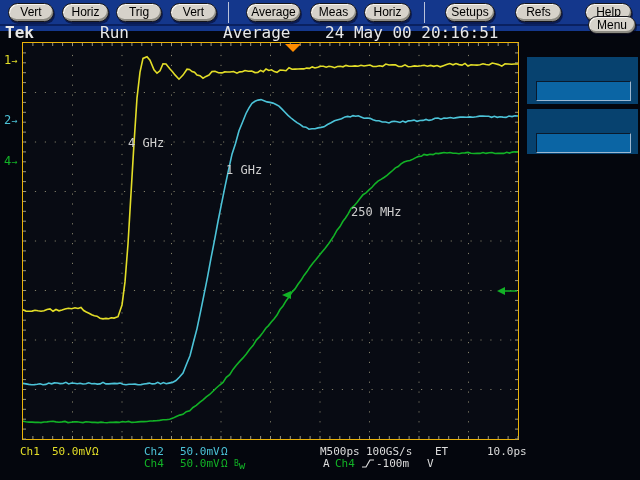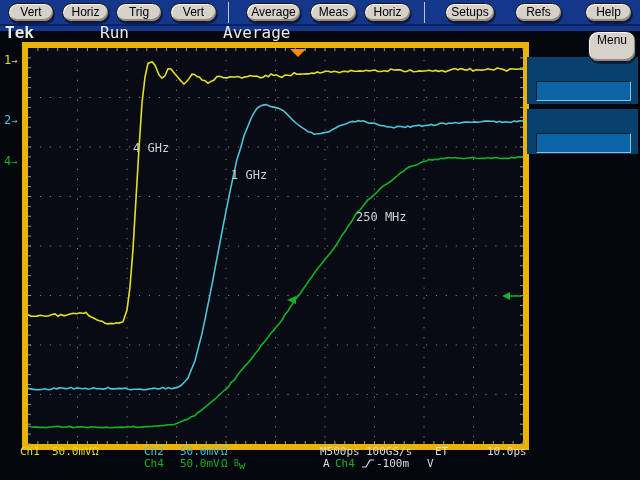--- a/index.html
+++ b/index.html
@@ -7,26 +7,26 @@
           font-family:"DejaVu Sans Mono",monospace;}
   
   .topbar{position:absolute;left:0;top:0;width:640px;height:31px;background:#14378c;}
   .topbar .rule{position:absolute;left:0;top:24px;width:640px;height:2px;background:#0a2160;}
   .tbtn{position:absolute;top:3px;height:19px;box-sizing:border-box;
         background:#d6d2ca;color:#000;border:1px solid #15151a;border-radius:10px;
         font-family:"Liberation Sans",sans-serif;font-size:12px;line-height:16px;text-align:center;
         box-shadow:inset 1px 1px 0 #f7f5f0, inset -1px -2px 0 #8d8b83, 1px 2px 0 rgba(0,0,25,.5);
         cursor:pointer;}
   .vsep{position:absolute;top:2px;width:1px;height:21px;background:#b9c2da;}
-  .menu-btn{top:31px;left:588px;width:48px;height:31px;z-index:5;}
+  .menu-btn{top:16px;left:588px;width:48px;height:18px;z-index:5;}
   .status{position:absolute;top:27px;color:#e8e8e8;font-size:16px;line-height:12px;}
   .brand{font-weight:bold;}
   
   .graticule{position:absolute;left:22px;top:42px;width:495px;height:396px;box-sizing:content-box;
-             background:#080b13;border:6px solid #eab308;}
+             background:#080b13;border:1px solid #eab308;}
   .graticule svg{position:absolute;left:0;top:0;overflow:visible;}
   .wave-label{position:absolute;color:#cfcfcf;font-size:12px;line-height:13px;}
   .lbl-4ghz{left:105px;top:94px;}
   .lbl-1ghz{left:203px;top:121px;}
   .lbl-250mhz{left:328px;top:163px;}
   .chm{position:absolute;left:4px;font-size:12px;line-height:13px;white-space:nowrap;}
   .chm .arr{font-size:10px;}
   .chm1{top:54px;color:#e3de28;}
   .chm2{top:114px;color:#4cc3d8;}
   .chm4{top:155px;color:#12b226;}
@@ -60,20 +60,21 @@
     <div class="tbtn" style="left:364px;width:47px">Horiz</div>
     <div class="vsep" style="left:424px"></div>
     <div class="tbtn" style="left:445px;width:50px">Setups</div>
     <div class="tbtn" style="left:515px;width:47px">Refs</div>
     <div class="tbtn" style="left:585px;width:47px">Help</div>
   </div>
 
   <span class="status brand" style="left:5px">Tek</span>
   <span class="status" style="left:100px">Run</span>
   <span class="status" style="left:223px">Average</span>
+  <span class="status" style="left:325px">24 May 00 20:16:51</span>
   <div class="tbtn menu-btn">Menu</div>
 
   <span class="chm chm1"><span>1</span><span class="arr">→</span></span>
   <span class="chm chm2"><span>2</span><span class="arr">→</span></span>
   <span class="chm chm4"><span>4</span><span class="arr">→</span></span>
 
   <div class="graticule">
     <svg id="scope-svg" width="495" height="396">
         <path d="M2.0 49.5h1.2M11.9 49.5h1.2M21.8 49.5h1.2M31.7 49.5h1.2M41.6 49.5h1.2M51.5 49.5h1.2M61.4 49.5h1.2M71.3 49.5h1.2M81.2 49.5h1.2M91.1 49.5h1.2M101.0 49.5h1.2M110.9 49.5h1.2M120.8 49.5h1.2M130.7 49.5h1.2M140.6 49.5h1.2M150.5 49.5h1.2M160.4 49.5h1.2M170.3 49.5h1.2M180.2 49.5h1.2M190.1 49.5h1.2M200.0 49.5h1.2M209.9 49.5h1.2M219.8 49.5h1.2M229.7 49.5h1.2M239.6 49.5h1.2M249.5 49.5h1.2M259.4 49.5h1.2M269.3 49.5h1.2M279.2 49.5h1.2M289.1 49.5h1.2M299.0 49.5h1.2M308.9 49.5h1.2M318.8 49.5h1.2M328.7 49.5h1.2M338.6 49.5h1.2M348.5 49.5h1.2M358.4 49.5h1.2M368.3 49.5h1.2M378.2 49.5h1.2M388.1 49.5h1.2M398.0 49.5h1.2M407.9 49.5h1.2M417.8 49.5h1.2M427.7 49.5h1.2M437.6 49.5h1.2M447.5 49.5h1.2M457.4 49.5h1.2M467.3 49.5h1.2M477.2 49.5h1.2M487.1 49.5h1.2M2.0 99.0h1.2M11.9 99.0h1.2M21.8 99.0h1.2M31.7 99.0h1.2M41.6 99.0h1.2M51.5 99.0h1.2M61.4 99.0h1.2M71.3 99.0h1.2M81.2 99.0h1.2M91.1 99.0h1.2M101.0 99.0h1.2M110.9 99.0h1.2M120.8 99.0h1.2M130.7 99.0h1.2M140.6 99.0h1.2M150.5 99.0h1.2M160.4 99.0h1.2M170.3 99.0h1.2M180.2 99.0h1.2M190.1 99.0h1.2M200.0 99.0h1.2M209.9 99.0h1.2M219.8 99.0h1.2M229.7 99.0h1.2M239.6 99.0h1.2M249.5 99.0h1.2M259.4 99.0h1.2M269.3 99.0h1.2M279.2 99.0h1.2M289.1 99.0h1.2M299.0 99.0h1.2M308.9 99.0h1.2M318.8 99.0h1.2M328.7 99.0h1.2M338.6 99.0h1.2M348.5 99.0h1.2M358.4 99.0h1.2M368.3 99.0h1.2M378.2 99.0h1.2M388.1 99.0h1.2M398.0 99.0h1.2M407.9 99.0h1.2M417.8 99.0h1.2M427.7 99.0h1.2M437.6 99.0h1.2M447.5 99.0h1.2M457.4 99.0h1.2M467.3 99.0h1.2M477.2 99.0h1.2M487.1 99.0h1.2M2.0 148.5h1.2M11.9 148.5h1.2M21.8 148.5h1.2M31.7 148.5h1.2M41.6 148.5h1.2M51.5 148.5h1.2M61.4 148.5h1.2M71.3 148.5h1.2M81.2 148.5h1.2M91.1 148.5h1.2M101.0 148.5h1.2M110.9 148.5h1.2M120.8 148.5h1.2M130.7 148.5h1.2M140.6 148.5h1.2M150.5 148.5h1.2M160.4 148.5h1.2M170.3 148.5h1.2M180.2 148.5h1.2M190.1 148.5h1.2M200.0 148.5h1.2M209.9 148.5h1.2M219.8 148.5h1.2M229.7 148.5h1.2M239.6 148.5h1.2M249.5 148.5h1.2M259.4 148.5h1.2M269.3 148.5h1.2M279.2 148.5h1.2M289.1 148.5h1.2M299.0 148.5h1.2M308.9 148.5h1.2M318.8 148.5h1.2M328.7 148.5h1.2M338.6 148.5h1.2M348.5 148.5h1.2M358.4 148.5h1.2M368.3 148.5h1.2M378.2 148.5h1.2M388.1 148.5h1.2M398.0 148.5h1.2M407.9 148.5h1.2M417.8 148.5h1.2M427.7 148.5h1.2M437.6 148.5h1.2M447.5 148.5h1.2M457.4 148.5h1.2M467.3 148.5h1.2M477.2 148.5h1.2M487.1 148.5h1.2M2.0 198.0h1.2M11.9 198.0h1.2M21.8 198.0h1.2M31.7 198.0h1.2M41.6 198.0h1.2M51.5 198.0h1.2M61.4 198.0h1.2M71.3 198.0h1.2M81.2 198.0h1.2M91.1 198.0h1.2M101.0 198.0h1.2M110.9 198.0h1.2M120.8 198.0h1.2M130.7 198.0h1.2M140.6 198.0h1.2M150.5 198.0h1.2M160.4 198.0h1.2M170.3 198.0h1.2M180.2 198.0h1.2M190.1 198.0h1.2M200.0 198.0h1.2M209.9 198.0h1.2M219.8 198.0h1.2M229.7 198.0h1.2M239.6 198.0h1.2M249.5 198.0h1.2M259.4 198.0h1.2M269.3 198.0h1.2M279.2 198.0h1.2M289.1 198.0h1.2M299.0 198.0h1.2M308.9 198.0h1.2M318.8 198.0h1.2M328.7 198.0h1.2M338.6 198.0h1.2M348.5 198.0h1.2M358.4 198.0h1.2M368.3 198.0h1.2M378.2 198.0h1.2M388.1 198.0h1.2M398.0 198.0h1.2M407.9 198.0h1.2M417.8 198.0h1.2M427.7 198.0h1.2M437.6 198.0h1.2M447.5 198.0h1.2M457.4 198.0h1.2M467.3 198.0h1.2M477.2 198.0h1.2M487.1 198.0h1.2M2.0 247.5h1.2M11.9 247.5h1.2M21.8 247.5h1.2M31.7 247.5h1.2M41.6 247.5h1.2M51.5 247.5h1.2M61.4 247.5h1.2M71.3 247.5h1.2M81.2 247.5h1.2M91.1 247.5h1.2M101.0 247.5h1.2M110.9 247.5h1.2M120.8 247.5h1.2M130.7 247.5h1.2M140.6 247.5h1.2M150.5 247.5h1.2M160.4 247.5h1.2M170.3 247.5h1.2M180.2 247.5h1.2M190.1 247.5h1.2M200.0 247.5h1.2M209.9 247.5h1.2M219.8 247.5h1.2M229.7 247.5h1.2M239.6 247.5h1.2M249.5 247.5h1.2M259.4 247.5h1.2M269.3 247.5h1.2M279.2 247.5h1.2M289.1 247.5h1.2M299.0 247.5h1.2M308.9 247.5h1.2M318.8 247.5h1.2M328.7 247.5h1.2M338.6 247.5h1.2M348.5 247.5h1.2M358.4 247.5h1.2M368.3 247.5h1.2M378.2 247.5h1.2M388.1 247.5h1.2M398.0 247.5h1.2M407.9 247.5h1.2M417.8 247.5h1.2M427.7 247.5h1.2M437.6 247.5h1.2M447.5 247.5h1.2M457.4 247.5h1.2M467.3 247.5h1.2M477.2 247.5h1.2M487.1 247.5h1.2M2.0 297.0h1.2M11.9 297.0h1.2M21.8 297.0h1.2M31.7 297.0h1.2M41.6 297.0h1.2M51.5 297.0h1.2M61.4 297.0h1.2M71.3 297.0h1.2M81.2 297.0h1.2M91.1 297.0h1.2M101.0 297.0h1.2M110.9 297.0h1.2M120.8 297.0h1.2M130.7 297.0h1.2M140.6 297.0h1.2M150.5 297.0h1.2M160.4 297.0h1.2M170.3 297.0h1.2M180.2 297.0h1.2M190.1 297.0h1.2M200.0 297.0h1.2M209.9 297.0h1.2M219.8 297.0h1.2M229.7 297.0h1.2M239.6 297.0h1.2M249.5 297.0h1.2M259.4 297.0h1.2M269.3 297.0h1.2M279.2 297.0h1.2M289.1 297.0h1.2M299.0 297.0h1.2M308.9 297.0h1.2M318.8 297.0h1.2M328.7 297.0h1.2M338.6 297.0h1.2M348.5 297.0h1.2M358.4 297.0h1.2M368.3 297.0h1.2M378.2 297.0h1.2M388.1 297.0h1.2M398.0 297.0h1.2M407.9 297.0h1.2M417.8 297.0h1.2M427.7 297.0h1.2M437.6 297.0h1.2M447.5 297.0h1.2M457.4 297.0h1.2M467.3 297.0h1.2M477.2 297.0h1.2M487.1 297.0h1.2M2.0 346.5h1.2M11.9 346.5h1.2M21.8 346.5h1.2M31.7 346.5h1.2M41.6 346.5h1.2M51.5 346.5h1.2M61.4 346.5h1.2M71.3 346.5h1.2M81.2 346.5h1.2M91.1 346.5h1.2M101.0 346.5h1.2M110.9 346.5h1.2M120.8 346.5h1.2M130.7 346.5h1.2M140.6 346.5h1.2M150.5 346.5h1.2M160.4 346.5h1.2M170.3 346.5h1.2M180.2 346.5h1.2M190.1 346.5h1.2M200.0 346.5h1.2M209.9 346.5h1.2M219.8 346.5h1.2M229.7 346.5h1.2M239.6 346.5h1.2M249.5 346.5h1.2M259.4 346.5h1.2M269.3 346.5h1.2M279.2 346.5h1.2M289.1 346.5h1.2M299.0 346.5h1.2M308.9 346.5h1.2M318.8 346.5h1.2M328.7 346.5h1.2M338.6 346.5h1.2M348.5 346.5h1.2M358.4 346.5h1.2M368.3 346.5h1.2M378.2 346.5h1.2M388.1 346.5h1.2M398.0 346.5h1.2M407.9 346.5h1.2M417.8 346.5h1.2M427.7 346.5h1.2M437.6 346.5h1.2M447.5 346.5h1.2M457.4 346.5h1.2M467.3 346.5h1.2M477.2 346.5h1.2M487.1 346.5h1.2M49.5 2.0v1.2M49.5 11.9v1.2M49.5 21.8v1.2M49.5 31.7v1.2M49.5 41.6v1.2M49.5 51.5v1.2M49.5 61.4v1.2M49.5 71.3v1.2M49.5 81.2v1.2M49.5 91.1v1.2M49.5 101.0v1.2M49.5 110.9v1.2M49.5 120.8v1.2M49.5 130.7v1.2M49.5 140.6v1.2M49.5 150.5v1.2M49.5 160.4v1.2M49.5 170.3v1.2M49.5 180.2v1.2M49.5 190.1v1.2M49.5 200.0v1.2M49.5 209.9v1.2M49.5 219.8v1.2M49.5 229.7v1.2M49.5 239.6v1.2M49.5 249.5v1.2M49.5 259.4v1.2M49.5 269.3v1.2M49.5 279.2v1.2M49.5 289.1v1.2M49.5 299.0v1.2M49.5 308.9v1.2M49.5 318.8v1.2M49.5 328.7v1.2M49.5 338.6v1.2M49.5 348.5v1.2M49.5 358.4v1.2M49.5 368.3v1.2M49.5 378.2v1.2M49.5 388.1v1.2M99.0 2.0v1.2M99.0 11.9v1.2M99.0 21.8v1.2M99.0 31.7v1.2M99.0 41.6v1.2M99.0 51.5v1.2M99.0 61.4v1.2M99.0 71.3v1.2M99.0 81.2v1.2M99.0 91.1v1.2M99.0 101.0v1.2M99.0 110.9v1.2M99.0 120.8v1.2M99.0 130.7v1.2M99.0 140.6v1.2M99.0 150.5v1.2M99.0 160.4v1.2M99.0 170.3v1.2M99.0 180.2v1.2M99.0 190.1v1.2M99.0 200.0v1.2M99.0 209.9v1.2M99.0 219.8v1.2M99.0 229.7v1.2M99.0 239.6v1.2M99.0 249.5v1.2M99.0 259.4v1.2M99.0 269.3v1.2M99.0 279.2v1.2M99.0 289.1v1.2M99.0 299.0v1.2M99.0 308.9v1.2M99.0 318.8v1.2M99.0 328.7v1.2M99.0 338.6v1.2M99.0 348.5v1.2M99.0 358.4v1.2M99.0 368.3v1.2M99.0 378.2v1.2M99.0 388.1v1.2M148.5 2.0v1.2M148.5 11.9v1.2M148.5 21.8v1.2M148.5 31.7v1.2M148.5 41.6v1.2M148.5 51.5v1.2M148.5 61.4v1.2M148.5 71.3v1.2M148.5 81.2v1.2M148.5 91.1v1.2M148.5 101.0v1.2M148.5 110.9v1.2M148.5 120.8v1.2M148.5 130.7v1.2M148.5 140.6v1.2M148.5 150.5v1.2M148.5 160.4v1.2M148.5 170.3v1.2M148.5 180.2v1.2M148.5 190.1v1.2M148.5 200.0v1.2M148.5 209.9v1.2M148.5 219.8v1.2M148.5 229.7v1.2M148.5 239.6v1.2M148.5 249.5v1.2M148.5 259.4v1.2M148.5 269.3v1.2M148.5 279.2v1.2M148.5 289.1v1.2M148.5 299.0v1.2M148.5 308.9v1.2M148.5 318.8v1.2M148.5 328.7v1.2M148.5 338.6v1.2M148.5 348.5v1.2M148.5 358.4v1.2M148.5 368.3v1.2M148.5 378.2v1.2M148.5 388.1v1.2M198.0 2.0v1.2M198.0 11.9v1.2M198.0 21.8v1.2M198.0 31.7v1.2M198.0 41.6v1.2M198.0 51.5v1.2M198.0 61.4v1.2M198.0 71.3v1.2M198.0 81.2v1.2M198.0 91.1v1.2M198.0 101.0v1.2M198.0 110.9v1.2M198.0 120.8v1.2M198.0 130.7v1.2M198.0 140.6v1.2M198.0 150.5v1.2M198.0 160.4v1.2M198.0 170.3v1.2M198.0 180.2v1.2M198.0 190.1v1.2M198.0 200.0v1.2M198.0 209.9v1.2M198.0 219.8v1.2M198.0 229.7v1.2M198.0 239.6v1.2M198.0 249.5v1.2M198.0 259.4v1.2M198.0 269.3v1.2M198.0 279.2v1.2M198.0 289.1v1.2M198.0 299.0v1.2M198.0 308.9v1.2M198.0 318.8v1.2M198.0 328.7v1.2M198.0 338.6v1.2M198.0 348.5v1.2M198.0 358.4v1.2M198.0 368.3v1.2M198.0 378.2v1.2M198.0 388.1v1.2M247.5 2.0v1.2M247.5 11.9v1.2M247.5 21.8v1.2M247.5 31.7v1.2M247.5 41.6v1.2M247.5 51.5v1.2M247.5 61.4v1.2M247.5 71.3v1.2M247.5 81.2v1.2M247.5 91.1v1.2M247.5 101.0v1.2M247.5 110.9v1.2M247.5 120.8v1.2M247.5 130.7v1.2M247.5 140.6v1.2M247.5 150.5v1.2M247.5 160.4v1.2M247.5 170.3v1.2M247.5 180.2v1.2M247.5 190.1v1.2M247.5 200.0v1.2M247.5 209.9v1.2M247.5 219.8v1.2M247.5 229.7v1.2M247.5 239.6v1.2M247.5 249.5v1.2M247.5 259.4v1.2M247.5 269.3v1.2M247.5 279.2v1.2M247.5 289.1v1.2M247.5 299.0v1.2M247.5 308.9v1.2M247.5 318.8v1.2M247.5 328.7v1.2M247.5 338.6v1.2M247.5 348.5v1.2M247.5 358.4v1.2M247.5 368.3v1.2M247.5 378.2v1.2M247.5 388.1v1.2M297.0 2.0v1.2M297.0 11.9v1.2M297.0 21.8v1.2M297.0 31.7v1.2M297.0 41.6v1.2M297.0 51.5v1.2M297.0 61.4v1.2M297.0 71.3v1.2M297.0 81.2v1.2M297.0 91.1v1.2M297.0 101.0v1.2M297.0 110.9v1.2M297.0 120.8v1.2M297.0 130.7v1.2M297.0 140.6v1.2M297.0 150.5v1.2M297.0 160.4v1.2M297.0 170.3v1.2M297.0 180.2v1.2M297.0 190.1v1.2M297.0 200.0v1.2M297.0 209.9v1.2M297.0 219.8v1.2M297.0 229.7v1.2M297.0 239.6v1.2M297.0 249.5v1.2M297.0 259.4v1.2M297.0 269.3v1.2M297.0 279.2v1.2M297.0 289.1v1.2M297.0 299.0v1.2M297.0 308.9v1.2M297.0 318.8v1.2M297.0 328.7v1.2M297.0 338.6v1.2M297.0 348.5v1.2M297.0 358.4v1.2M297.0 368.3v1.2M297.0 378.2v1.2M297.0 388.1v1.2M346.5 2.0v1.2M346.5 11.9v1.2M346.5 21.8v1.2M346.5 31.7v1.2M346.5 41.6v1.2M346.5 51.5v1.2M346.5 61.4v1.2M346.5 71.3v1.2M346.5 81.2v1.2M346.5 91.1v1.2M346.5 101.0v1.2M346.5 110.9v1.2M346.5 120.8v1.2M346.5 130.7v1.2M346.5 140.6v1.2M346.5 150.5v1.2M346.5 160.4v1.2M346.5 170.3v1.2M346.5 180.2v1.2M346.5 190.1v1.2M346.5 200.0v1.2M346.5 209.9v1.2M346.5 219.8v1.2M346.5 229.7v1.2M346.5 239.6v1.2M346.5 249.5v1.2M346.5 259.4v1.2M346.5 269.3v1.2M346.5 279.2v1.2M346.5 289.1v1.2M346.5 299.0v1.2M346.5 308.9v1.2M346.5 318.8v1.2M346.5 328.7v1.2M346.5 338.6v1.2M346.5 348.5v1.2M346.5 358.4v1.2M346.5 368.3v1.2M346.5 378.2v1.2M346.5 388.1v1.2M396.0 2.0v1.2M396.0 11.9v1.2M396.0 21.8v1.2M396.0 31.7v1.2M396.0 41.6v1.2M396.0 51.5v1.2M396.0 61.4v1.2M396.0 71.3v1.2M396.0 81.2v1.2M396.0 91.1v1.2M396.0 101.0v1.2M396.0 110.9v1.2M396.0 120.8v1.2M396.0 130.7v1.2M396.0 140.6v1.2M396.0 150.5v1.2M396.0 160.4v1.2M396.0 170.3v1.2M396.0 180.2v1.2M396.0 190.1v1.2M396.0 200.0v1.2M396.0 209.9v1.2M396.0 219.8v1.2M396.0 229.7v1.2M396.0 239.6v1.2M396.0 249.5v1.2M396.0 259.4v1.2M396.0 269.3v1.2M396.0 279.2v1.2M396.0 289.1v1.2M396.0 299.0v1.2M396.0 308.9v1.2M396.0 318.8v1.2M396.0 328.7v1.2M396.0 338.6v1.2M396.0 348.5v1.2M396.0 358.4v1.2M396.0 368.3v1.2M396.0 378.2v1.2M396.0 388.1v1.2M445.5 2.0v1.2M445.5 11.9v1.2M445.5 21.8v1.2M445.5 31.7v1.2M445.5 41.6v1.2M445.5 51.5v1.2M445.5 61.4v1.2M445.5 71.3v1.2M445.5 81.2v1.2M445.5 91.1v1.2M445.5 101.0v1.2M445.5 110.9v1.2M445.5 120.8v1.2M445.5 130.7v1.2M445.5 140.6v1.2M445.5 150.5v1.2M445.5 160.4v1.2M445.5 170.3v1.2M445.5 180.2v1.2M445.5 190.1v1.2M445.5 200.0v1.2M445.5 209.9v1.2M445.5 219.8v1.2M445.5 229.7v1.2M445.5 239.6v1.2M445.5 249.5v1.2M445.5 259.4v1.2M445.5 269.3v1.2M445.5 279.2v1.2M445.5 289.1v1.2M445.5 299.0v1.2M445.5 308.9v1.2M445.5 318.8v1.2M445.5 328.7v1.2M445.5 338.6v1.2M445.5 348.5v1.2M445.5 358.4v1.2M445.5 368.3v1.2M445.5 378.2v1.2M445.5 388.1v1.2" stroke="#7f7c67" stroke-width="1" fill="none"></path>
         <path d="M9.9 0v3M9.9 396v-3M19.8 0v3M19.8 396v-3M29.7 0v3M29.7 396v-3M39.6 0v3M39.6 396v-3M49.5 0v3M49.5 396v-3M59.4 0v3M59.4 396v-3M69.3 0v3M69.3 396v-3M79.2 0v3M79.2 396v-3M89.1 0v3M89.1 396v-3M99.0 0v3M99.0 396v-3M108.9 0v3M108.9 396v-3M118.8 0v3M118.8 396v-3M128.7 0v3M128.7 396v-3M138.6 0v3M138.6 396v-3M148.5 0v3M148.5 396v-3M158.4 0v3M158.4 396v-3M168.3 0v3M168.3 396v-3M178.2 0v3M178.2 396v-3M188.1 0v3M188.1 396v-3M198.0 0v3M198.0 396v-3M207.9 0v3M207.9 396v-3M217.8 0v3M217.8 396v-3M227.7 0v3M227.7 396v-3M237.6 0v3M237.6 396v-3M247.5 0v3M247.5 396v-3M257.4 0v3M257.4 396v-3M267.3 0v3M267.3 396v-3M277.2 0v3M277.2 396v-3M287.1 0v3M287.1 396v-3M297.0 0v3M297.0 396v-3M306.9 0v3M306.9 396v-3M316.8 0v3M316.8 396v-3M326.7 0v3M326.7 396v-3M336.6 0v3M336.6 396v-3M346.5 0v3M346.5 396v-3M356.4 0v3M356.4 396v-3M366.3 0v3M366.3 396v-3M376.2 0v3M376.2 396v-3M386.1 0v3M386.1 396v-3M396.0 0v3M396.0 396v-3M405.9 0v3M405.9 396v-3M415.8 0v3M415.8 396v-3M425.7 0v3M425.7 396v-3M435.6 0v3M435.6 396v-3M445.5 0v3M445.5 396v-3M455.4 0v3M455.4 396v-3M465.3 0v3M465.3 396v-3M475.2 0v3M475.2 396v-3M485.1 0v3M485.1 396v-3M495.0 0v3M495.0 396v-3M0 9.9h3M495 9.9h-3M0 19.8h3M495 19.8h-3M0 29.7h3M495 29.7h-3M0 39.6h3M495 39.6h-3M0 49.5h3M495 49.5h-3M0 59.4h3M495 59.4h-3M0 69.3h3M495 69.3h-3M0 79.2h3M495 79.2h-3M0 89.1h3M495 89.1h-3M0 99.0h3M495 99.0h-3M0 108.9h3M495 108.9h-3M0 118.8h3M495 118.8h-3M0 128.7h3M495 128.7h-3M0 138.6h3M495 138.6h-3M0 148.5h3M495 148.5h-3M0 158.4h3M495 158.4h-3M0 168.3h3M495 168.3h-3M0 178.2h3M495 178.2h-3M0 188.1h3M495 188.1h-3M0 198.0h3M495 198.0h-3M0 207.9h3M495 207.9h-3M0 217.8h3M495 217.8h-3M0 227.7h3M495 227.7h-3M0 237.6h3M495 237.6h-3M0 247.5h3M495 247.5h-3M0 257.4h3M495 257.4h-3M0 267.3h3M495 267.3h-3M0 277.2h3M495 277.2h-3M0 287.1h3M495 287.1h-3M0 297.0h3M495 297.0h-3M0 306.9h3M495 306.9h-3M0 316.8h3M495 316.8h-3M0 326.7h3M495 326.7h-3M0 336.6h3M495 336.6h-3M0 346.5h3M495 346.5h-3M0 356.4h3M495 356.4h-3M0 366.3h3M495 366.3h-3M0 376.2h3M495 376.2h-3M0 386.1h3M495 386.1h-3M0 396.0h3M495 396.0h-3" stroke="#9a9680" stroke-width="1" fill="none"></path>

